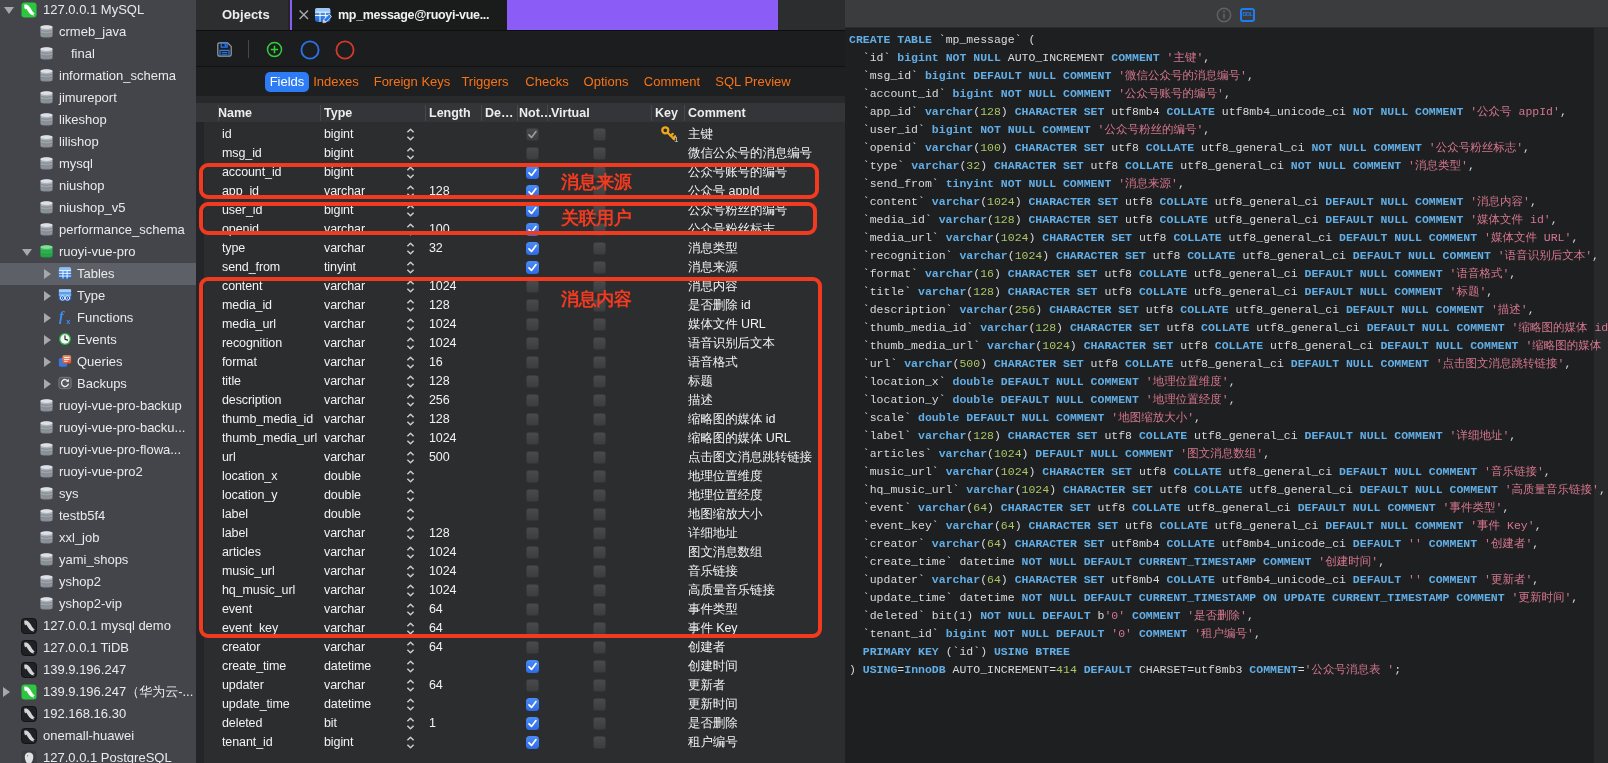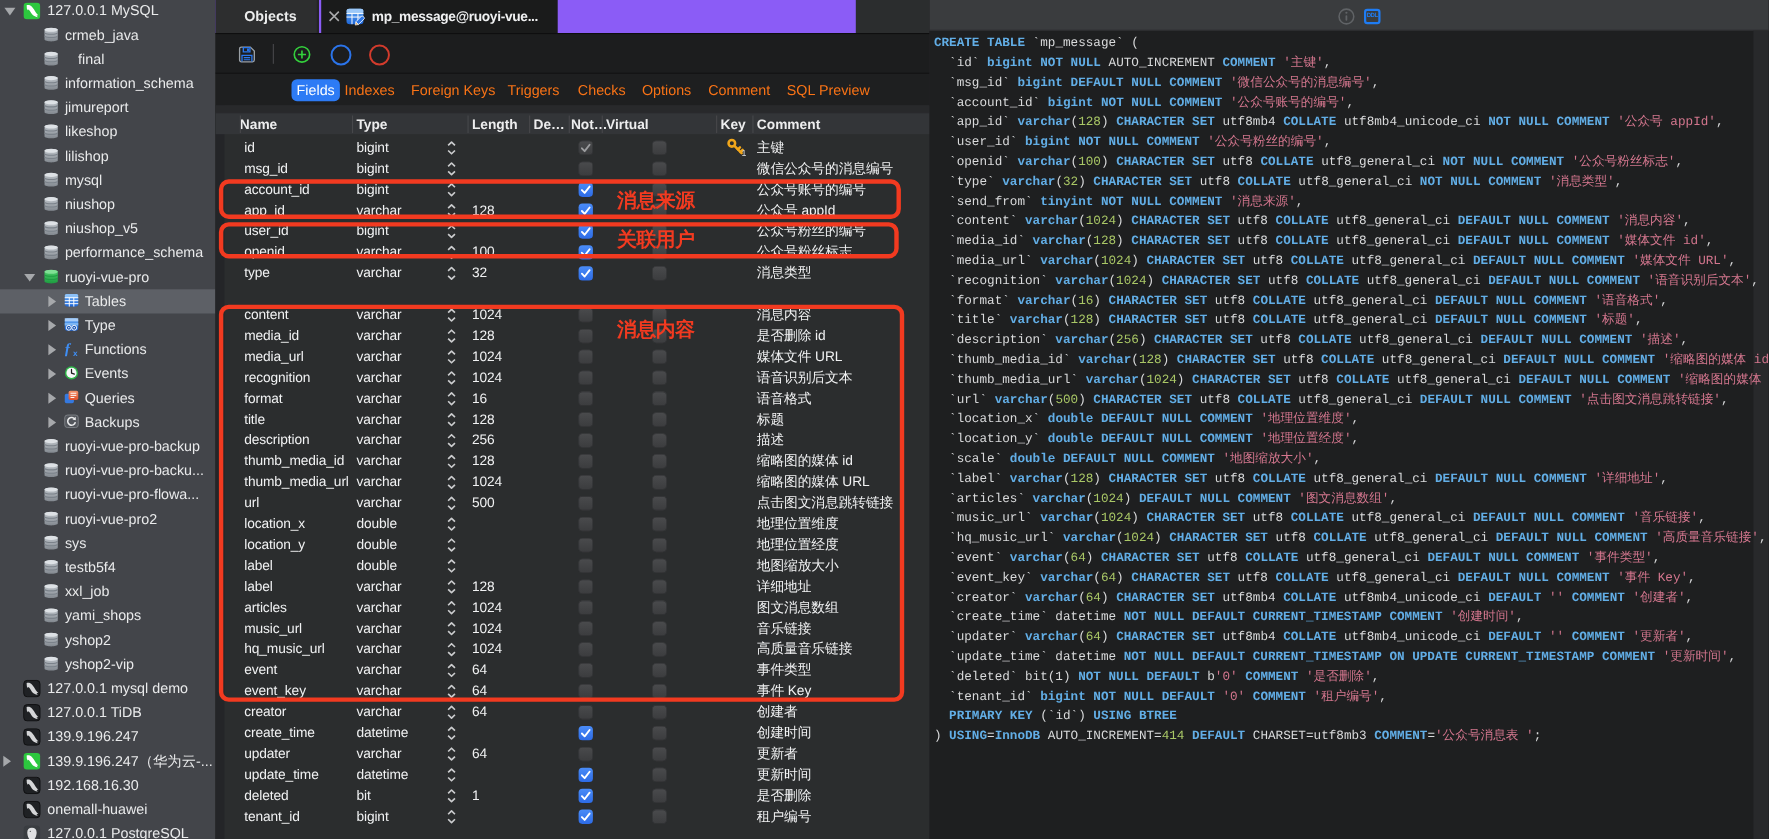--- a/index.html
+++ b/index.html
@@ -523,20 +523,34 @@
             </svg></span>
           <span class="gc" style="left:233px">32</span>
           <span class="cb on" style="left:330px">
             <svg width="13" height="13" viewBox="0 0 13 13">
               <path d="M3 6.8 L5.5 9.4 L10 3.6" fill="none" stroke="#fff" stroke-width="1.7" stroke-linecap="round" stroke-linejoin="round"></path>
             </svg>
           </span>
           <span class="cb" style="left:397px"></span>
           <span class="gc" style="left:492px">消息类型</span>
         </div>
+<div class="grow" style="top:161.5px">
+          <span class="gc" style="left:26px">send_from</span>
+          <span class="gc" style="left:128px">tinyint</span>
+          <span class="step"><svg width="11" height="15" viewBox="0 0 11 15">
+              <path d="M2.4 5.2 L5.5 2.2 L8.6 5.2 M2.4 9.8 L5.5 12.8 L8.6 9.8" fill="none" stroke="#cbccce" stroke-width="1.5" stroke-linejoin="round"></path>
+            </svg></span>
+          <span class="cb on" style="left:330px">
+            <svg width="13" height="13" viewBox="0 0 13 13">
+              <path d="M3 6.8 L5.5 9.4 L10 3.6" fill="none" stroke="#fff" stroke-width="1.7" stroke-linecap="round" stroke-linejoin="round"></path>
+            </svg>
+          </span>
+          <span class="cb" style="left:397px"></span>
+          <span class="gc" style="left:492px">消息来源</span>
+        </div>
 <div class="grow" style="top:180.5px">
           <span class="gc" style="left:26px">content</span>
           <span class="gc" style="left:128px">varchar</span>
           <span class="step"><svg width="11" height="15" viewBox="0 0 11 15">
               <path d="M2.4 5.2 L5.5 2.2 L8.6 5.2 M2.4 9.8 L5.5 12.8 L8.6 9.8" fill="none" stroke="#cbccce" stroke-width="1.5" stroke-linejoin="round"></path>
             </svg></span>
           <span class="gc" style="left:233px">1024</span>
           <span class="cb" style="left:330px"></span>
           <span class="cb" style="left:397px"></span>
           <span class="gc" style="left:492px">消息内容</span>

